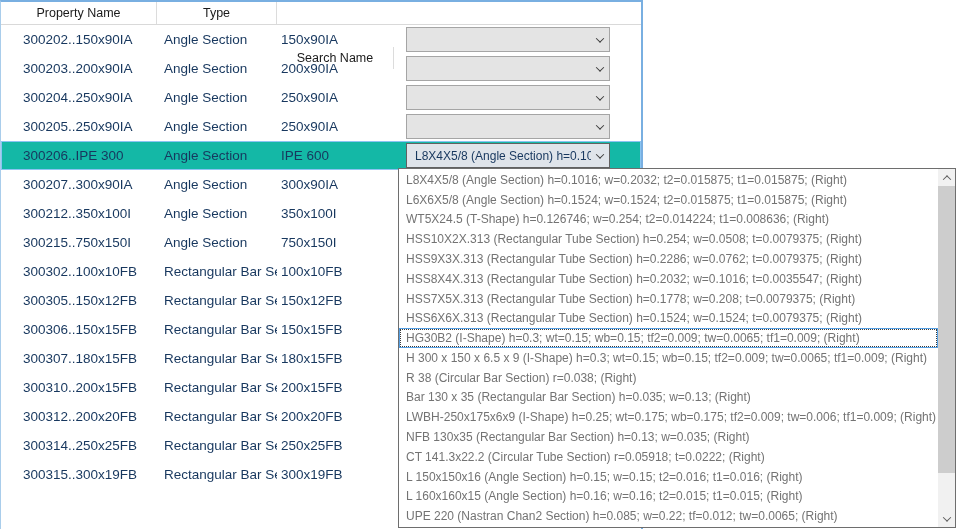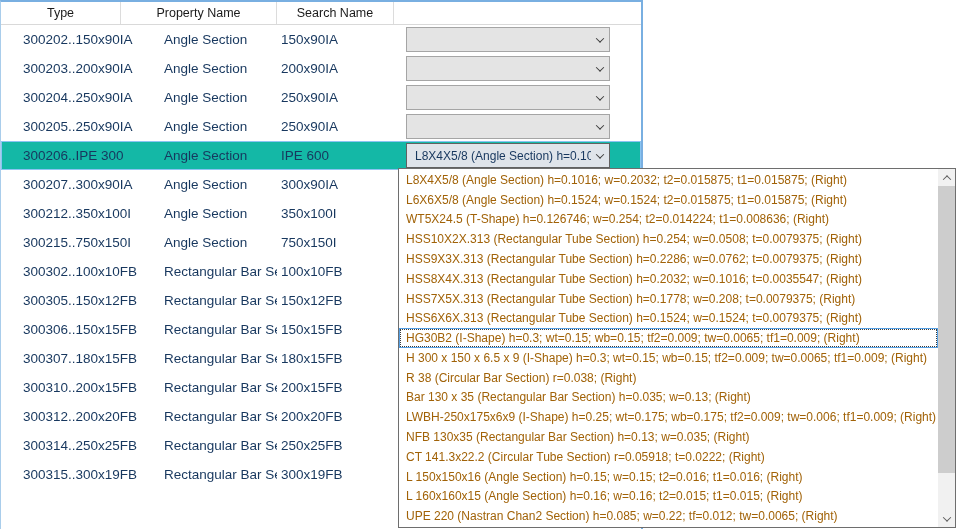--- a/index.html
+++ b/index.html
@@ -14,21 +14,21 @@
   .table-wrap{
     position:absolute;left:0;top:0;width:643px;height:529px;box-sizing:border-box;
     background:#fff;
     border-top:2px solid #79afe1;
     border-right:2px solid #79afe1;
     border-left:1px solid #a9cdeb;
   }
   .hdr{display:flex;height:22px;border-bottom:1px solid #d9d9d9;color:#1a1a1a;font-size:12.5px;}
   .hcell{box-sizing:border-box;height:100%;display:flex;align-items:center;justify-content:center;
          border-right:1px solid #dcdcdc;white-space:nowrap;}
-  .hc1{width:156px;}.hc2{width:120px;}.hc3{width:117px;}.hc4{width:220px;}
+  .hc1{width:156px;}.hc2{width:120px;}.hc3{width:117px;margin-top:45px;}.hc4{width:220px;}
   .hc5{flex:1;border-right:none;}
 
   .row{height:29px;position:relative;display:flex;align-items:center;
        color:#17375e;font-size:13.5px;}
   .cell{box-sizing:border-box;white-space:nowrap;overflow:hidden;}
   .c1{width:156px;padding-left:22px;}
   .c2{width:120px;padding-left:7px;}
   .c3{width:117px;padding-left:4px;}
   .row.selected{background:#14b8a6;box-shadow:inset 0 0 0 1px #8ac4f2;}
 
@@ -37,41 +37,41 @@
   .combo-text{flex:1;padding-left:8px;font-size:12px;color:#17375e;white-space:nowrap;overflow:hidden;}
   .chev{width:18px;height:100%;display:flex;align-items:center;justify-content:center;}
   .chev::before{content:"";width:5px;height:5px;border-right:1.3px solid #3c3c3c;
                 border-bottom:1.3px solid #3c3c3c;transform:rotate(45deg) translate(-1px,-1px);}
   .row.selected .combo{background:#dfe4ea;border-color:#616161;}
 
   
   .popup{position:absolute;left:398px;top:168px;width:558px;height:360px;box-sizing:border-box;
          background:#ffffff;border:1px solid #6e6e6e;display:flex;z-index:10;}
   .plist{flex:1;display:flex;flex-direction:column;padding:1px 0;min-width:0;}
-  .pitem{flex:1;display:flex;align-items:center;padding-left:7px;font-size:12px;color:#a16207;
+  .pitem{flex:1;display:flex;align-items:center;padding-left:7px;font-size:12px;color:#737373;
          white-space:nowrap;overflow:hidden;position:relative;}
   .pitem.focused{box-shadow:inset 0 0 0 1px #56a0e4;}
   .pitem.focused::after{content:"";position:absolute;left:1px;right:1px;top:1px;bottom:1px;
                         border:1px dotted #3a3a3a;pointer-events:none;}
 
   .psb{width:17px;display:flex;flex-direction:column;background:#f1f1f1;}
   .sb-btn{height:17px;flex:0 0 17px;display:flex;align-items:center;justify-content:center;background:#f1f1f1;}
   .sb-thumb{flex:0 0 287px;background:#cdcdcd;}
   .sb-track{flex:1;background:#f1f1f1;}
   .arr{display:block;width:5px;height:5px;border-right:1.2px solid #5c5c5c;border-bottom:1.2px solid #5c5c5c;}
   .arr.up{transform:rotate(-135deg) translate(-1px,-1px);}
   .arr.down{transform:rotate(45deg) translate(-1px,-1px);}
 </style>
 </head>
 <body>
 
 <div class="table-wrap">
   <div class="hdr">
+    <div class="hcell hc1">Property Name</div>
     <div class="hcell hc2">Type</div>
-    <div class="hcell hc1">Property Name</div>
     <div class="hcell hc3">Search Name</div>
     <div class="hcell hc5"></div>
   </div>
   <div class="body-rows">
       <div class="row">
     <div class="cell c1">300202..150x90IA</div>
     <div class="cell c2">Angle Section</div>
     <div class="cell c3">150x90IA</div>
     <div class="combo">
       <span class="combo-text"></span>

